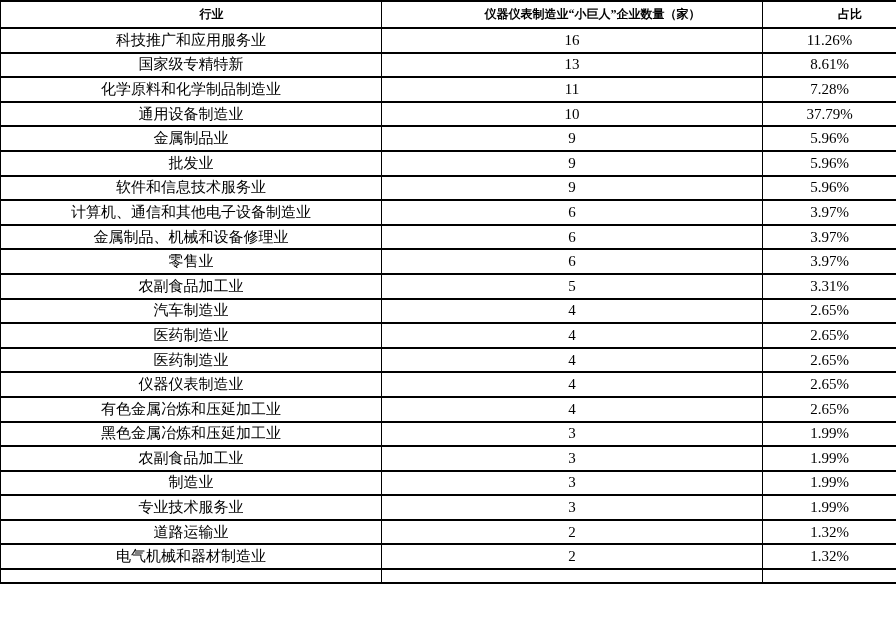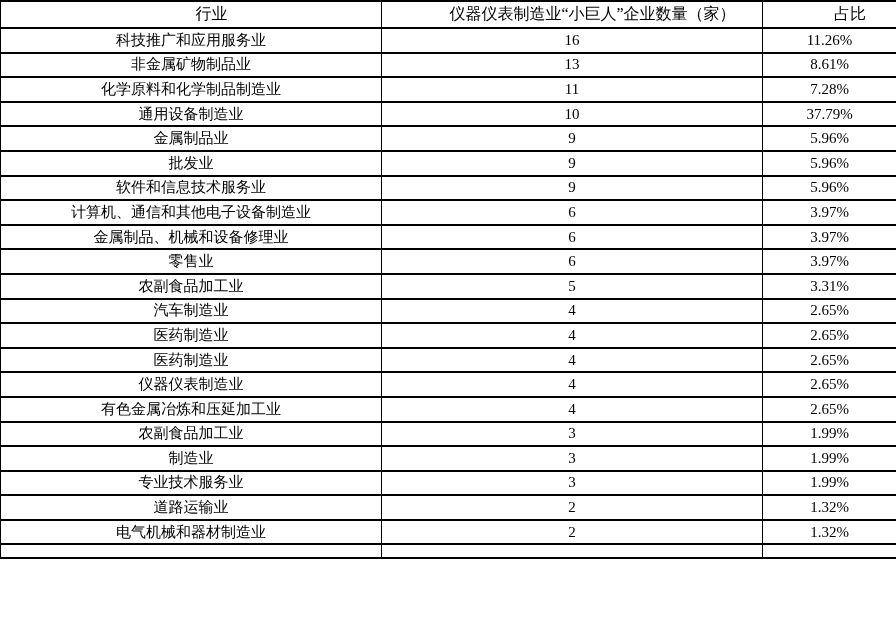--- a/index.html
+++ b/index.html
@@ -28,22 +28,22 @@
     border-top: 2px solid #000000;
     border-bottom: 2px solid #000000;
     text-align: center;
     vertical-align: middle;
     padding: 0 4px;
     overflow: hidden;
     white-space: nowrap;
   }
   .data-table thead th {
     height: 25px;
-    font-size: 16px;
-    font-weight: normal;
+    font-size: 12px;
+    font-weight: bold;
     padding-left: 45px;
   }
   .data-table tbody td {
     height: 22.6px;
     font-size: 15px;
     font-weight: normal;
   }
   .data-table tr.partial-row td {
     height: 12px;
   }
@@ -65,21 +65,21 @@
     </tr>
   </thead>
   <tbody>
 
   <tr>
         <td>科技推广和应用服务业</td>
         <td>16</td>
         <td>11.26%</td>
       </tr>
       <tr>
-        <td>非金属矿物制品业</td>
+        <td>国家级专精特新</td>
         <td>13</td>
         <td>8.61%</td>
       </tr>
       <tr>
         <td>化学原料和化学制品制造业</td>
         <td>11</td>
         <td>7.28%</td>
       </tr>
       <tr>
         <td>通用设备制造业</td>
@@ -140,20 +140,25 @@
         <td>仪器仪表制造业</td>
         <td>4</td>
         <td>2.65%</td>
       </tr>
       <tr>
         <td>有色金属冶炼和压延加工业</td>
         <td>4</td>
         <td>2.65%</td>
       </tr>
       <tr>
+        <td>黑色金属冶炼和压延加工业</td>
+        <td>3</td>
+        <td>1.99%</td>
+      </tr>
+      <tr>
         <td>农副食品加工业</td>
         <td>3</td>
         <td>1.99%</td>
       </tr>
       <tr>
         <td>制造业</td>
         <td>3</td>
         <td>1.99%</td>
       </tr>
       <tr>

